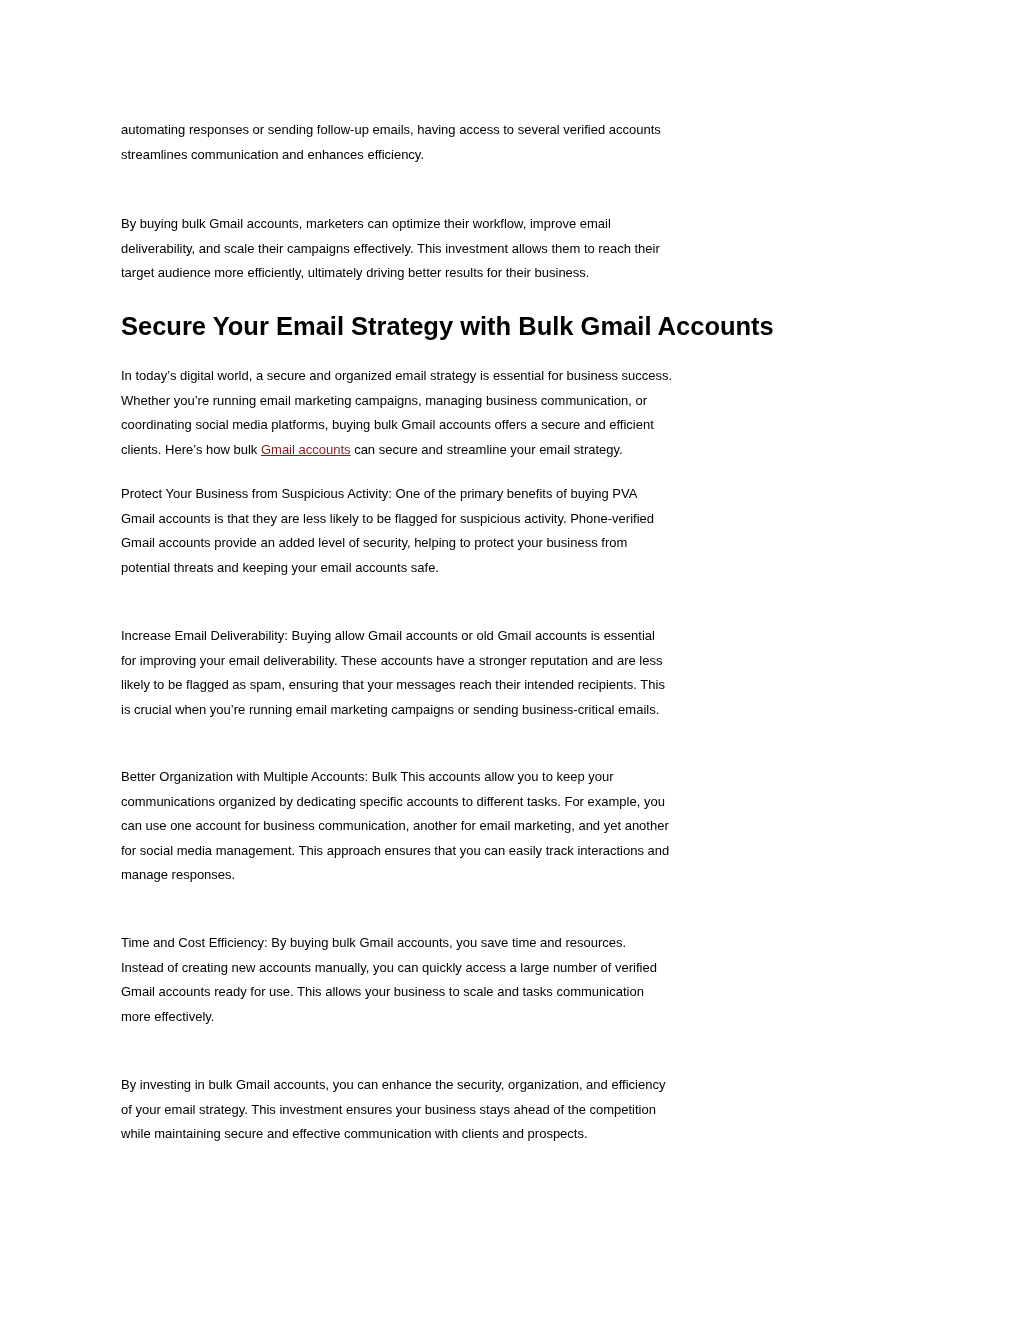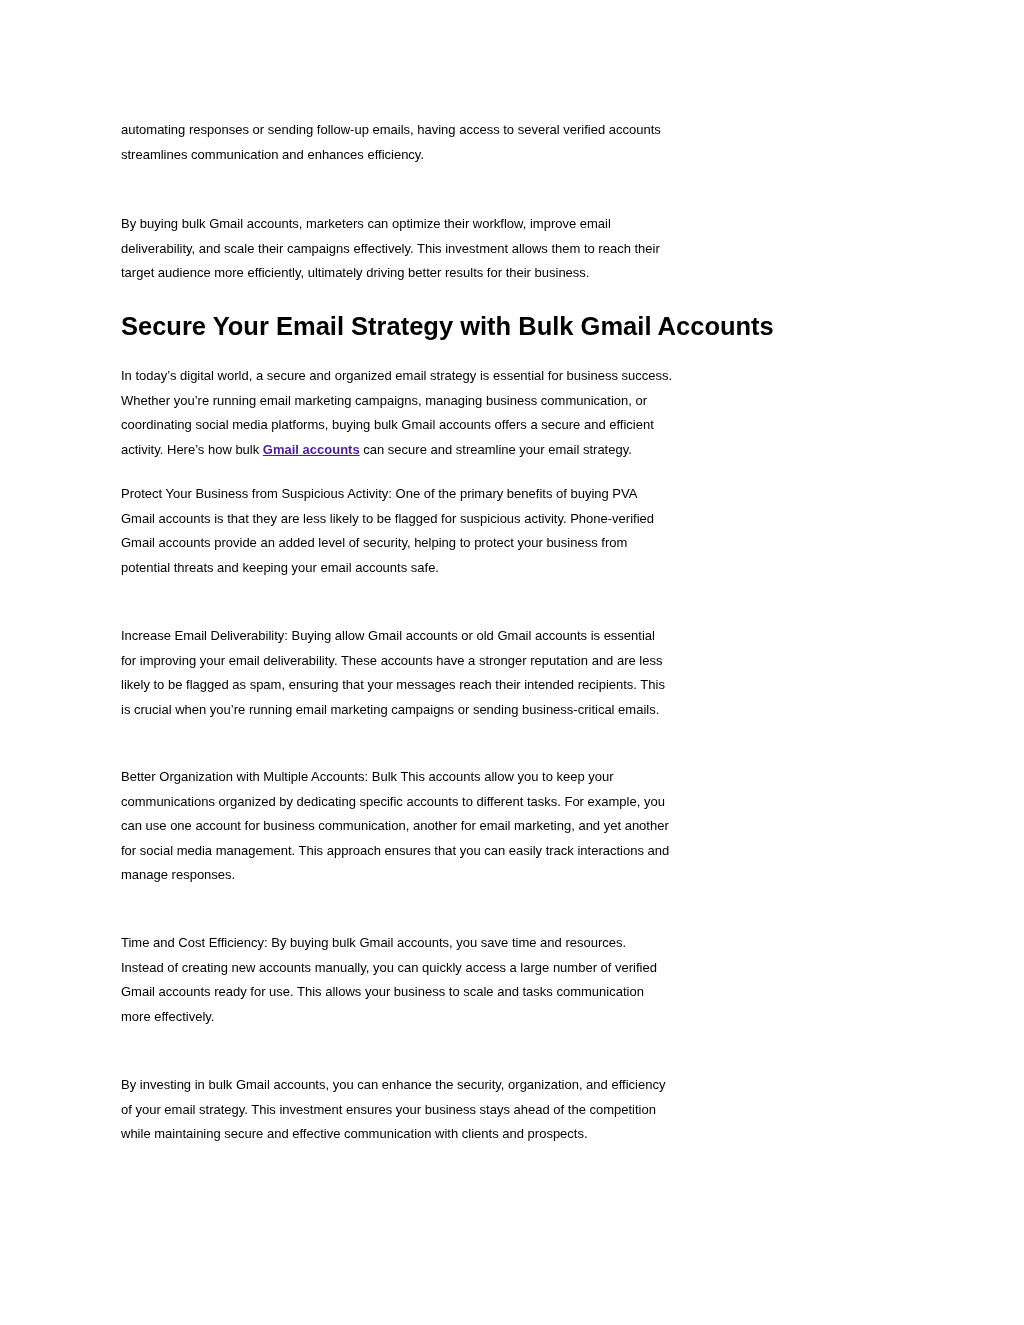--- a/index.html
+++ b/index.html
@@ -4,21 +4,21 @@
   <style>
     html, body { margin: 0; padding: 0; background: #ffffff; }
     body { width: 1024px; height: 1325px; position: relative; overflow: hidden;
            font-family: "Liberation Sans", sans-serif; color: #000; }
     .page { position: absolute; left: 121px; top: 118px; width: 790px; }
     .line { display: block; position: absolute; left: 0; white-space: nowrap;
             font-size: 13px; line-height: 24.5px; }
     h1 { position: absolute; left: 0; margin: 0; font-size: 25.5px; font-weight: bold;
          white-space: nowrap; line-height: 30px; text-align: center; }
     b { font-weight: normal; }
-    a.link { color: #4c1d95; text-decoration: underline; font-weight: bold; }
+    a.link { color: #7f1d1d; text-decoration: underline; font-weight: normal; }
   </style>
 </head>
 <body>
 
 <div class="page">
 
   <div>
     <span class="line" style="top:0px">automating responses or sending follow-up emails, having access to several verified accounts</span>
     <span class="line" style="top:24.5px">streamlines communication and enhances efficiency.</span>
   </div>
@@ -28,21 +28,21 @@
     <span class="line" style="top:118.5px">deliverability, and scale their campaigns effectively. This investment allows them to reach their</span>
     <span class="line" style="top:143px">target audience more efficiently, ultimately driving better results for their business.</span>
   </div>
 
   <h1 style="top:193px">Secure Your Email Strategy with Bulk Gmail Accounts</h1>
 
   <div>
     <span class="line" style="top:246px">In today’s digital world, a secure and organized email strategy is essential for business success.</span>
     <span class="line" style="top:270.5px">Whether you’re running email marketing campaigns, managing business communication, or</span>
     <span class="line" style="top:295px">coordinating social media platforms, buying bulk Gmail accounts offers a secure and efficient</span>
-    <span class="line" style="top:319.5px"><span>activity. Here’s how bulk </span><a class="link" href="#">Gmail accounts</a><span> can secure and streamline your email strategy.</span></span>
+    <span class="line" style="top:319.5px"><span>clients. Here’s how bulk </span><a class="link" href="#">Gmail accounts</a><span> can secure and streamline your email strategy.</span></span>
   </div>
 
   <div>
     <span class="line" style="top:364px"><b>Protect Your Business from Suspicious Activity</b><span>: One of the primary benefits of buying PVA</span></span>
     <span class="line" style="top:388.5px">Gmail accounts is that they are less likely to be flagged for suspicious activity. Phone-verified</span>
     <span class="line" style="top:413px">Gmail accounts provide an added level of security, helping to protect your business from</span>
     <span class="line" style="top:437.5px">potential threats and keeping your email accounts safe.</span>
   </div>
 
   <div>

